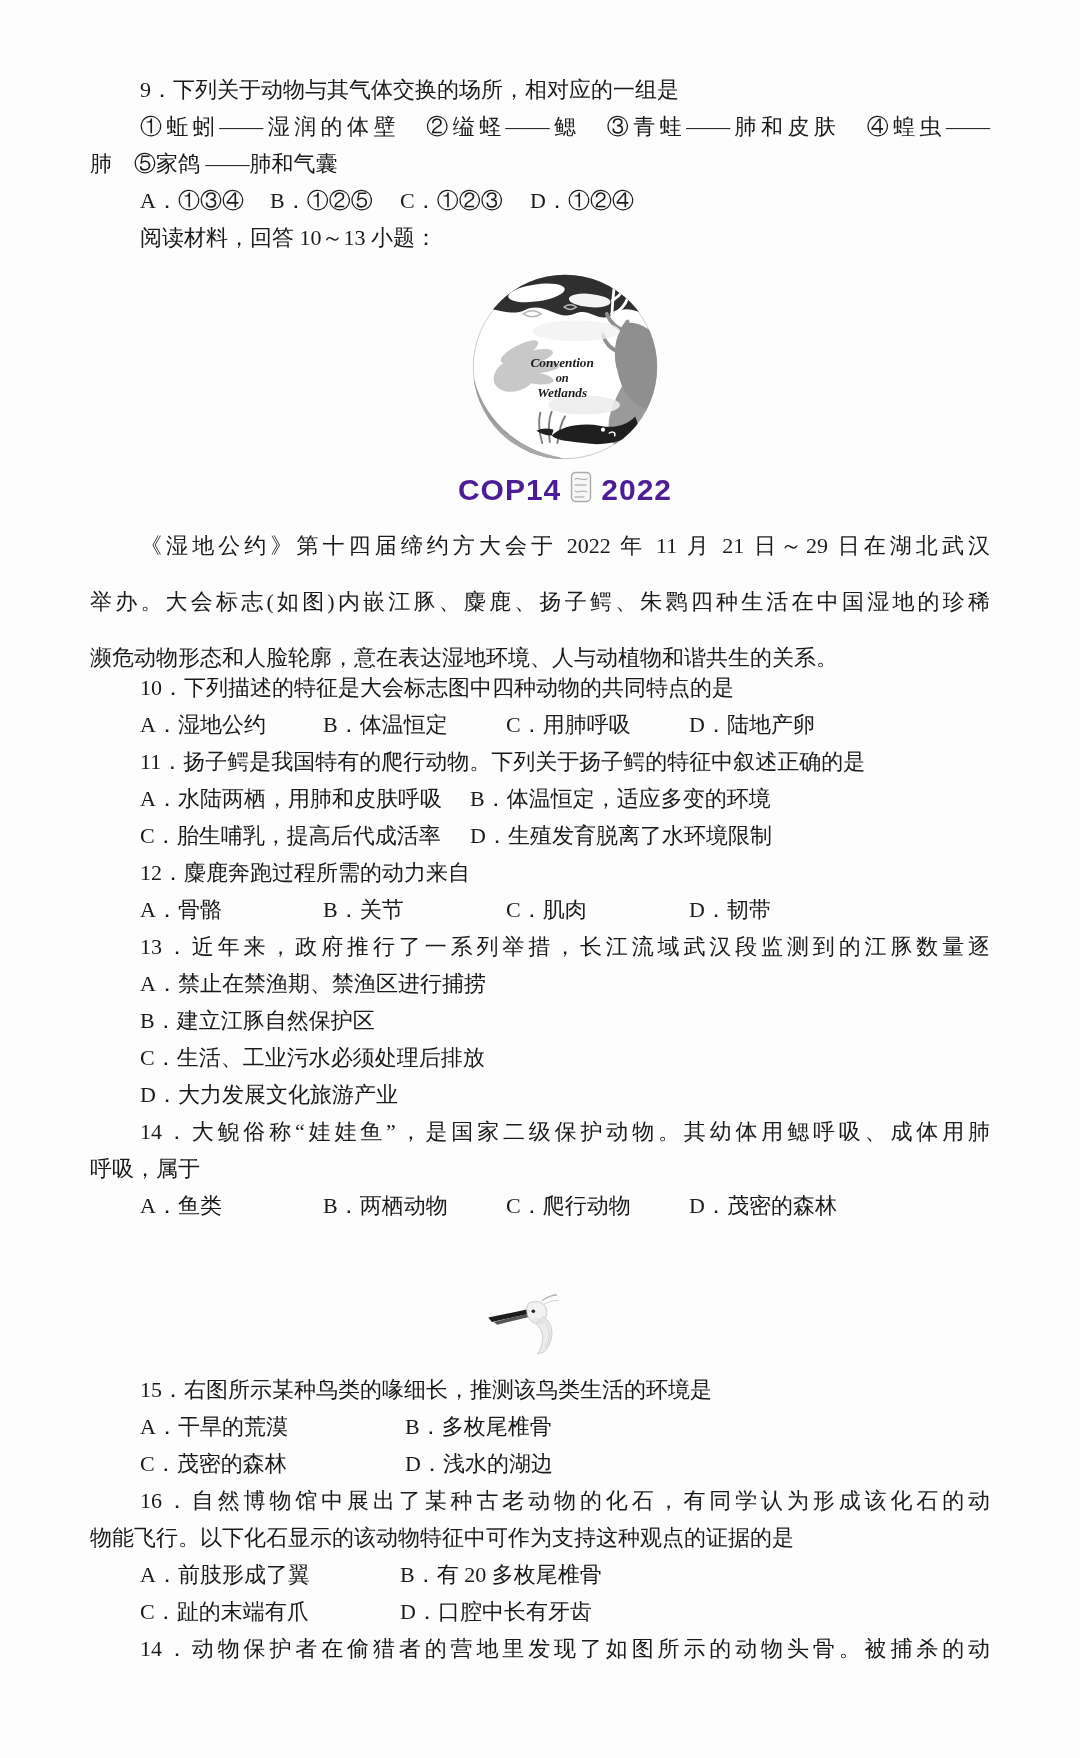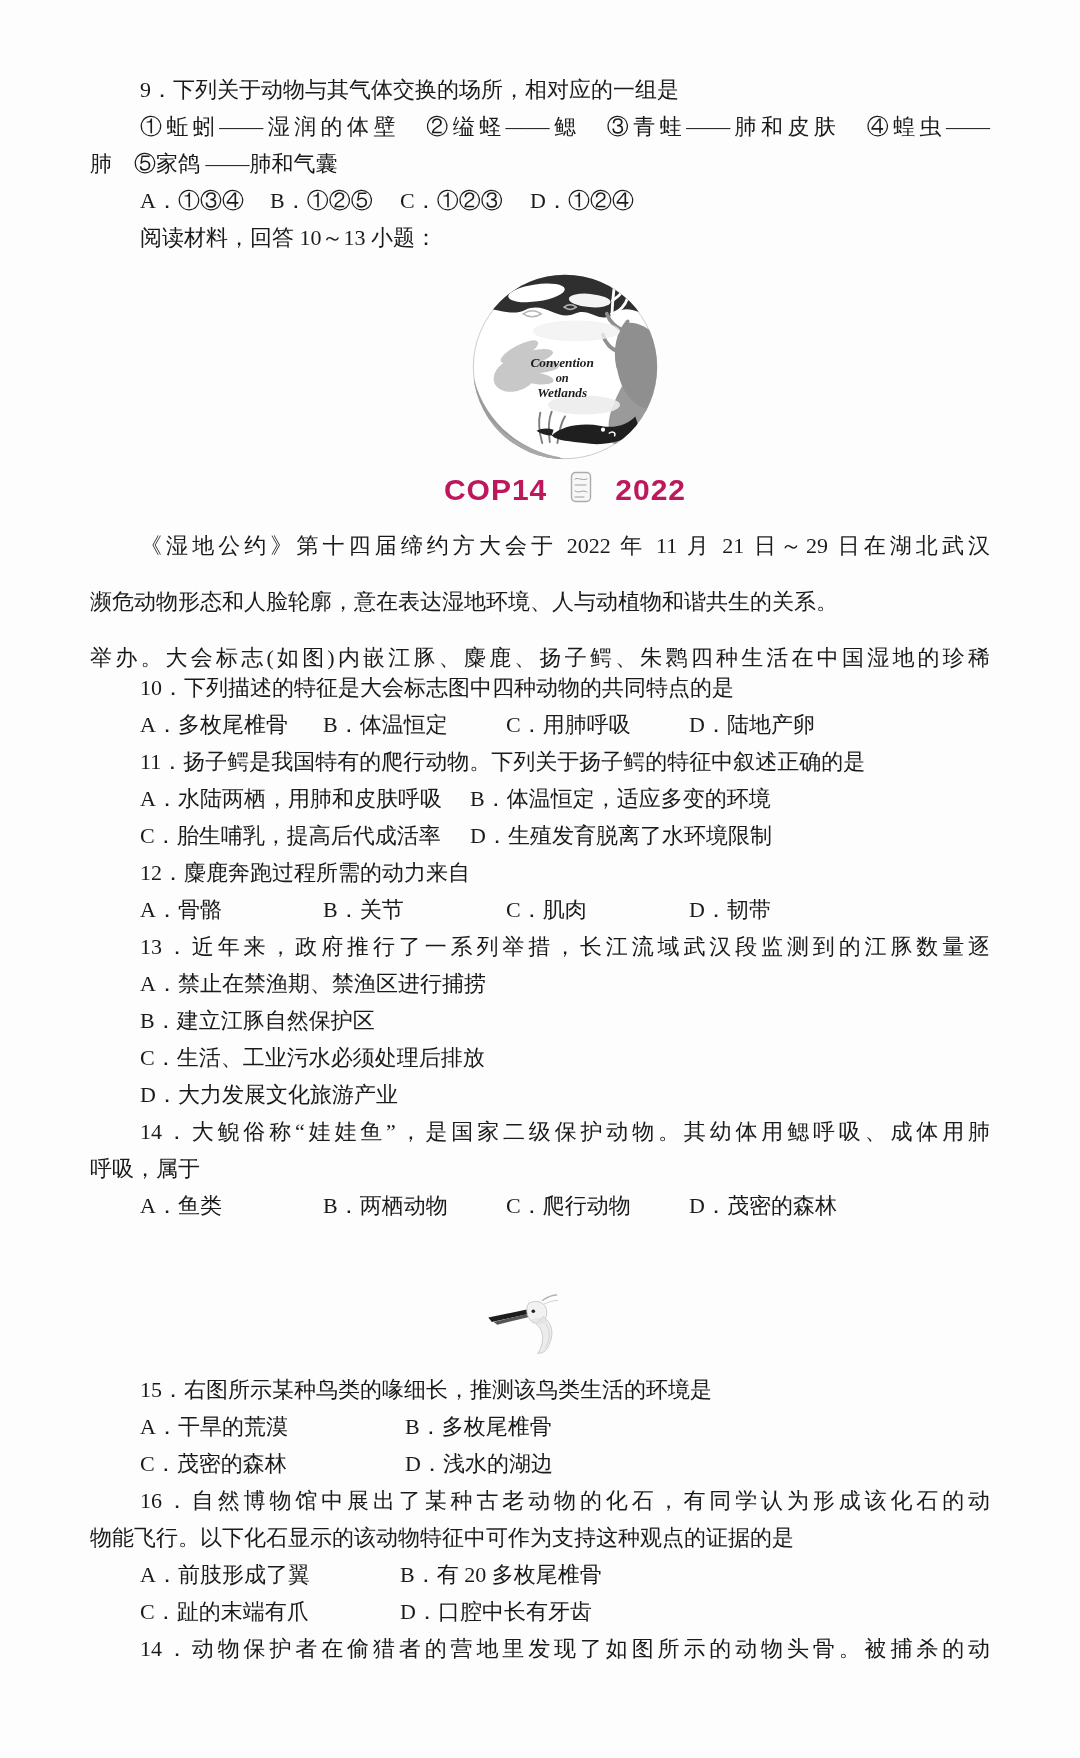--- a/index.html
+++ b/index.html
@@ -19,21 +19,21 @@
   .opts-q9 .c{width:130px;}
   .opts4 .c{width:183px;}
   .w330 .c1{display:inline-block;width:330px;}
   .w265 .c1{display:inline-block;width:265px;}
   .w260 .c1{display:inline-block;width:260px;}
   
   .figure-wrap{display:flex;flex-direction:column;align-items:center;transform:translateX(25px);}
   .logo-box{margin-top:16px;width:190px;height:190px;}
   .caption{margin-top:8px;height:40px;display:flex;align-items:center;justify-content:flex-start;
     font-family:"Liberation Sans","DejaVu Sans",sans-serif;font-weight:bold;font-size:30px;
-    letter-spacing:1px;color:#be185d;gap:14px;}
+    letter-spacing:1px;color:#4c1d95;}
   .caption .seal{margin:0 9px;display:inline-block;}
   
   .intro{margin-top:8px;margin-bottom:-17px;}
   .intro .iline{line-height:56px;}
   
   .bird-wrap{margin-top:62px;height:70px;display:flex;justify-content:center;transform:translateX(-13px);}
   
   .footer-bar{position:absolute;left:0;bottom:0;width:1080px;height:12px;background:#b4b4b4;border-top:1px solid #d8d8d8;}
 </style>
 </head>
@@ -133,28 +133,28 @@
               <path d="M5,26 H14"></path>
             </g>
           </svg>
         </span>
         <span>2022</span>
       </div>
     </div>
 
     <div class="intro">
       <div class="iline indent just">《湿地公约》第十四届缔约方大会于 2022 年 11 月 21 日～29 日在湖北武汉</div>
+      <div class="iline just">举办。大会标志(如图)内嵌江豚、麋鹿、扬子鳄、朱鹮四种生活在中国湿地的珍稀</div>
       <div class="iline">濒危动物形态和人脸轮廓，意在表达湿地环境、人与动植物和谐共生的关系。</div>
-      <div class="iline just">举办。大会标志(如图)内嵌江豚、麋鹿、扬子鳄、朱鹮四种生活在中国湿地的珍稀</div>
     </div>
 
     <div>
       <div class="line indent">10．下列描述的特征是大会标志图中四种动物的共同特点的是</div>
       <div class="line indent opts opts4">
-        <span class="c">A．多枚尾椎骨</span><span class="c">B．体温恒定</span><span class="c">C．用肺呼吸</span><span>D．陆地产卵</span>
+        <span class="c">A．湿地公约</span><span class="c">B．体温恒定</span><span class="c">C．用肺呼吸</span><span>D．陆地产卵</span>
       </div>
     </div>
 
     <div>
       <div class="line indent">11．扬子鳄是我国特有的爬行动物。下列关于扬子鳄的特征中叙述正确的是</div>
       <div class="line indent w330">
         <span class="c1">A．水陆两栖，用肺和皮肤呼吸</span><span>B．体温恒定，适应多变的环境</span>
       </div>
       <div class="line indent w330">
         <span class="c1">C．胎生哺乳，提高后代成活率</span><span>D．生殖发育脱离了水环境限制</span>

